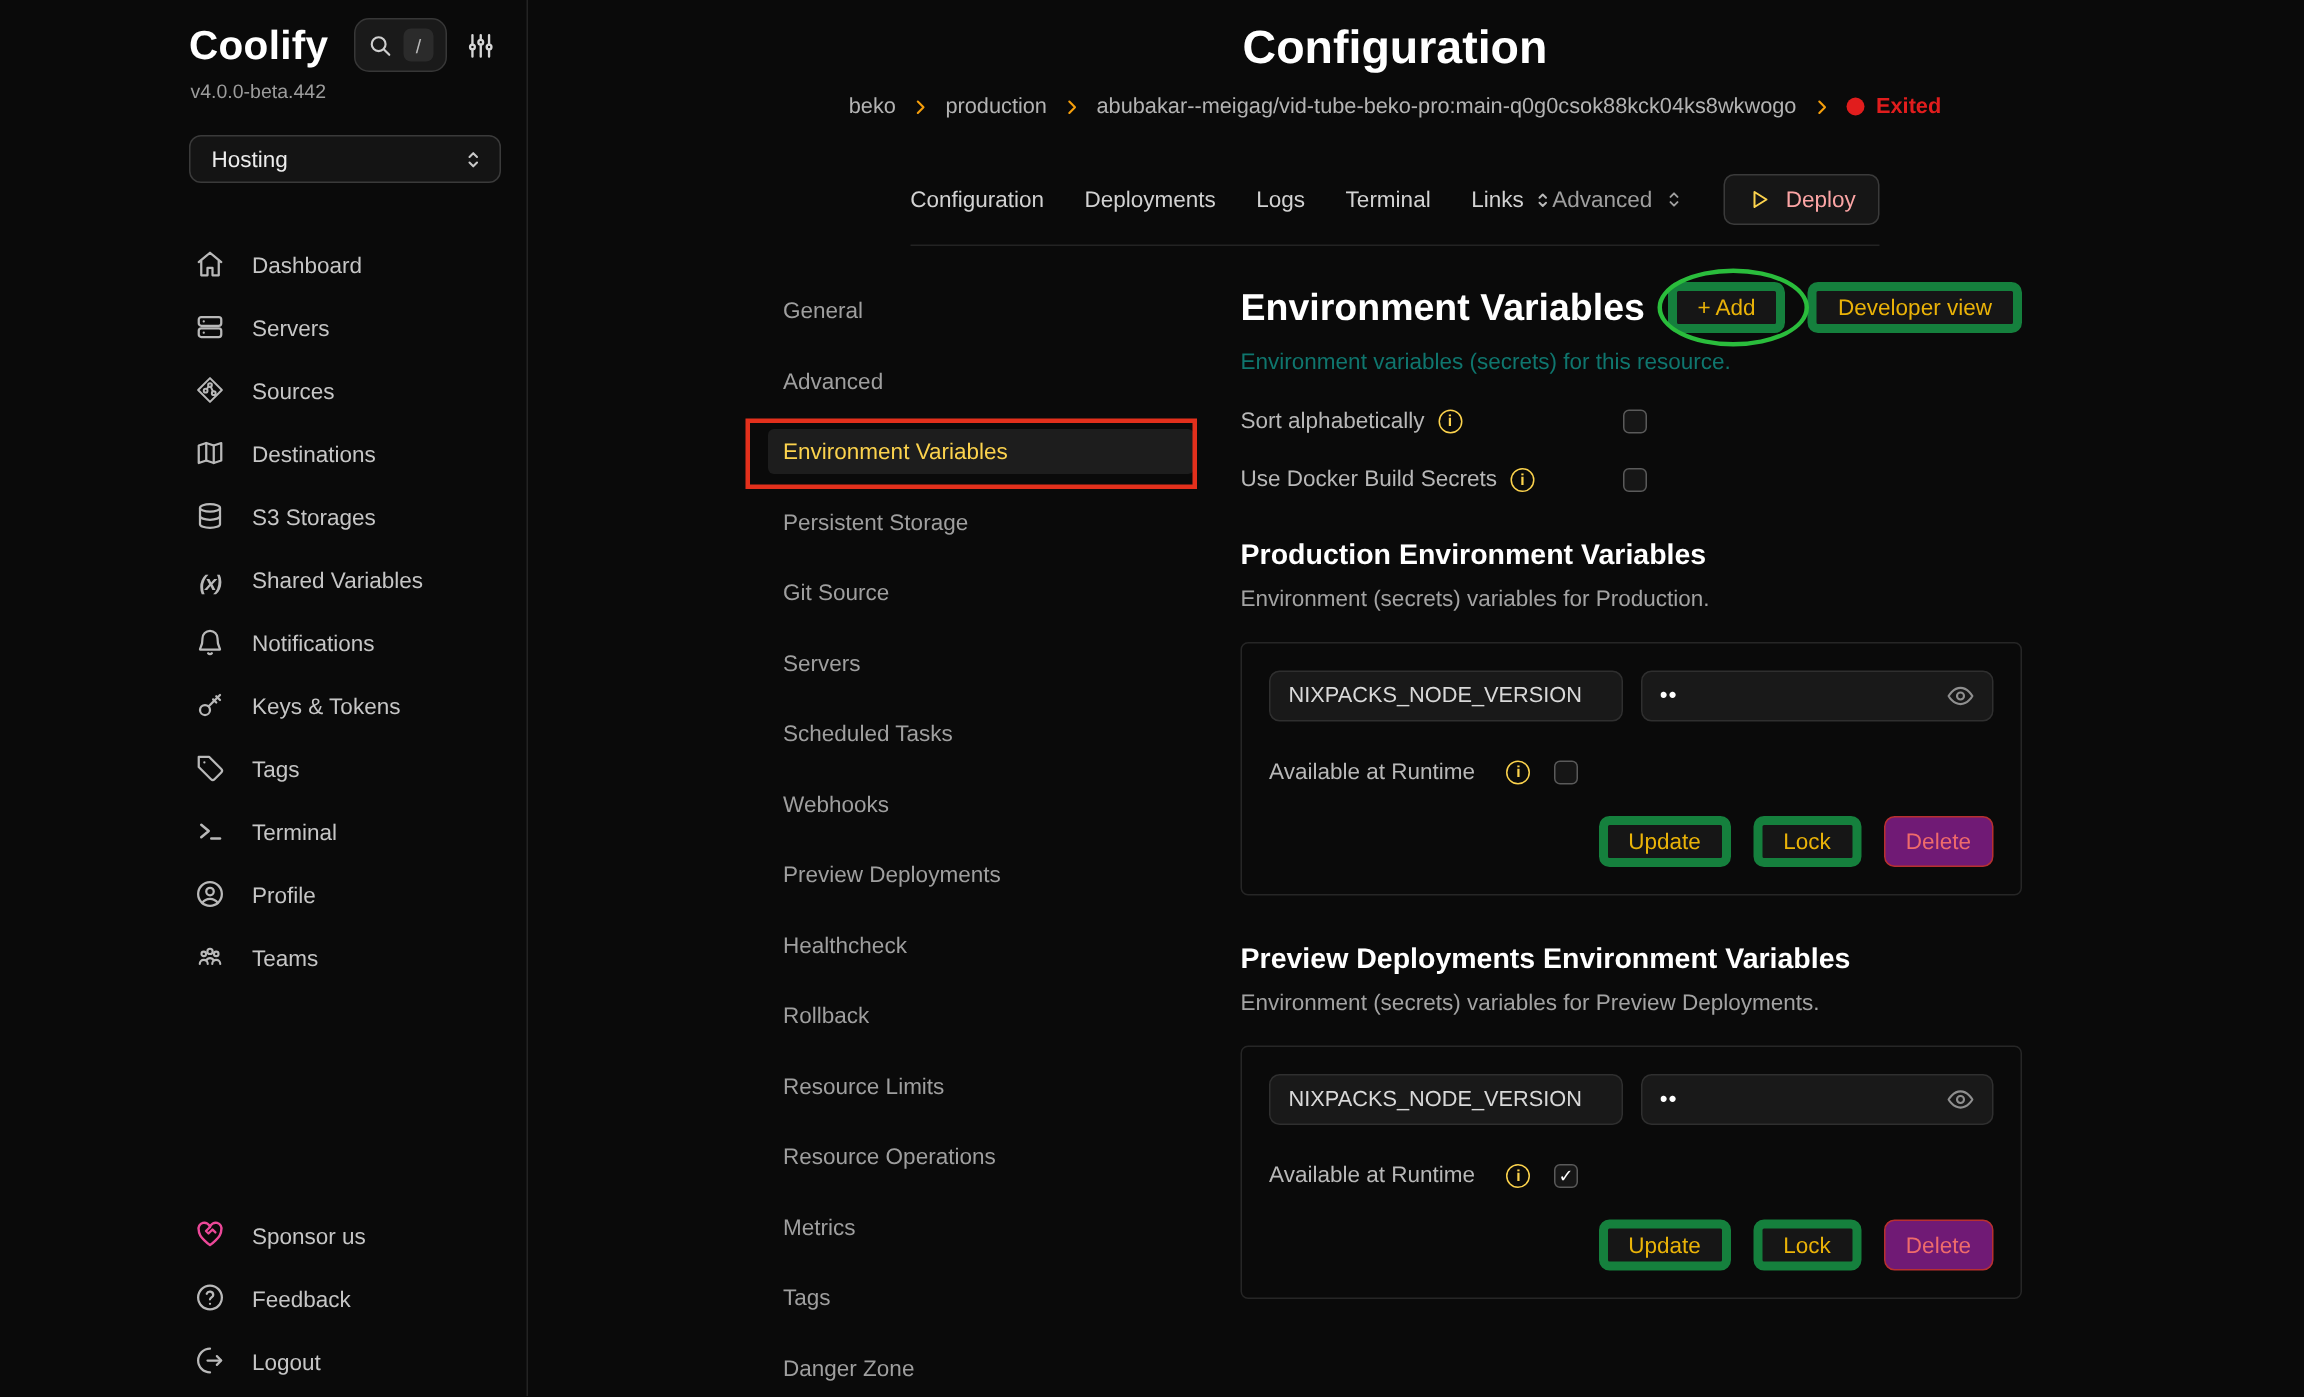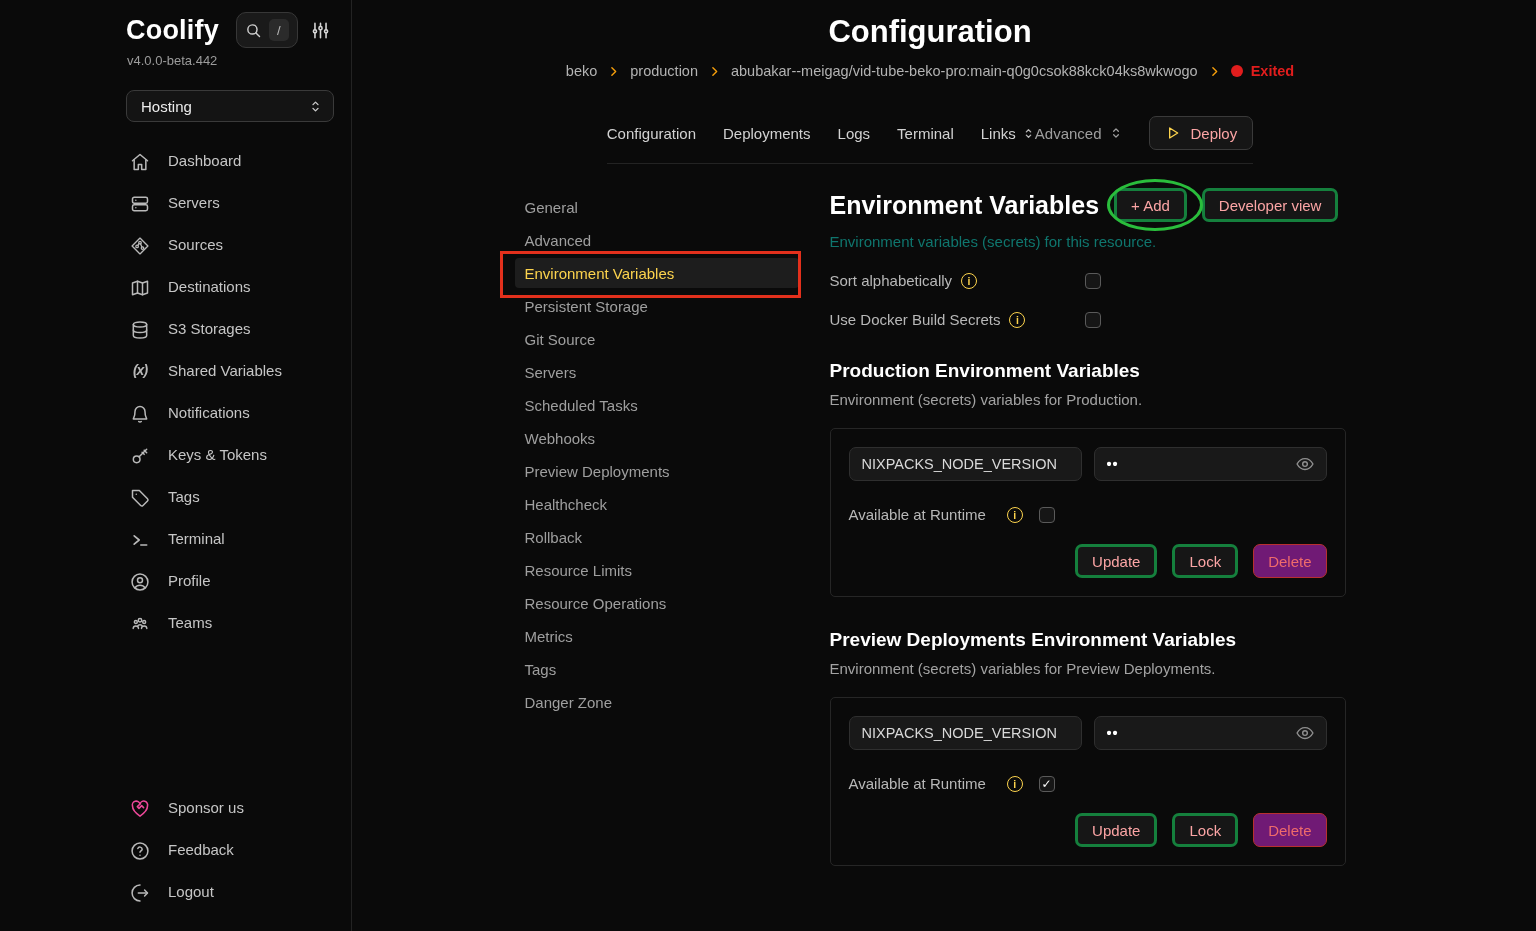--- a/index.html
+++ b/index.html
@@ -14,21 +14,21 @@
   .logo-row { display:flex; align-items:center; margin-top:12px; }
   .logo { font-size:27px; font-weight:700; color:#ffffff; margin-left:16px; letter-spacing:.2px; }
   .search-pill { margin-left:17px; width:62px; height:36px; background:#1a1a1a; border:1px solid #373737; border-radius:10px; display:flex; align-items:center; justify-content:center; gap:7px; cursor:pointer; }
   .search-pill svg { color:#cfcfcf; }
   .slash-key { width:20px; height:22px; background:#2b2b2b; border-radius:5px; color:#b9b9b9; font-size:13px; display:flex; align-items:center; justify-content:center; }
   .sliders-btn { margin-left:13px; color:#d6d6d6; background:none; border:none; padding:0; cursor:pointer; }
   .version { margin-left:17px; margin-top:5px; color:#9c9c9c; font-size:13px; }
   .team-select { margin-left:16px; margin-top:22px; height:32px; width:208px; background:#141414; border:1px solid #3a3a3a; border-radius:8px; display:flex; align-items:center; justify-content:space-between; padding:0 10px 0 14px; font-size:15px; color:#ececec; cursor:pointer; }
   .team-select svg { color:#c9c9c9; }
   .menu { margin-top:30px; display:flex; flex-direction:column; gap:8px; }
-  .menu-item { height:34px; display:flex; align-items:flex-start; gap:18px; padding-left:20px; border-radius:6px; color:#c6c6c6; font-size:15px; cursor:pointer; }
+  .menu-item { height:34px; display:flex; align-items:flex-end; gap:18px; padding-left:20px; border-radius:6px; color:#c6c6c6; font-size:15px; cursor:pointer; }
   .menu-item .ic { color:#b9b9b9; flex:none; width:20px; display:flex; justify-content:center; }
   .menu-item.active { background:#202020; color:#fcd34d; }
   .menu-item.active .ic { color:#fcd34d; }
   .txt-icon { font-weight:700; font-size:14px; font-style:italic; letter-spacing:-1px; }
   .menu-bottom { margin-top:auto; display:flex; flex-direction:column; gap:8px; }
   .sponsor .ic { color:#ec4899; }
 
   
   .main { flex:1; display:flex; flex-direction:column; padding:0 64px 0 36px; min-width:0;align-items:center; }
   .h1 { margin:14px 0 0; font-size:31px; font-weight:700; color:#fff; }
@@ -42,29 +42,29 @@
   .tabs { display:flex; gap:27px; font-size:15px; color:#d2d2d2; align-items:center; }
   .tab { cursor:pointer; }
   .links-tab { display:flex; gap:6px; align-items:center; }
   .links-tab svg { color:#b9b9b9; }
   .tab-right { margin-left:auto; display:flex; align-items:center; gap:26px; }
   .advanced { color:#9f9f9f; display:flex; align-items:center; gap:7px; font-size:15px; cursor:pointer; }
   .deploy-btn { height:34px; padding:0 15px; background:#161616; border:1px solid #3a3a3a; border-radius:7px; display:flex; align-items:center; gap:10px; color:#fca5a5; font-size:15px; cursor:pointer; font-family:inherit; }
   .deploy-btn svg { color:#fcd34d; }
 
   .content { display:flex; flex:1; min-height:0; }
-  .subnav { width:284px; min-width:284px; padding-top:28px; display:flex; flex-direction:column; gap:3px; }
+  .subnav { width:284px; min-width:284px; padding-top:28px; display:flex; flex-direction:column; gap:17px; }
   .subnav-item { height:30px; display:flex; align-items:center; padding-left:10px; font-size:15px; color:#9f9f9f; border-radius:4px; cursor:pointer; position:relative; }
   .subnav-item.active { background:#1d1d1d; color:#fcd34d; }
   .annotation-red { position:absolute; left:-15px; right:-2px; top:-7px; bottom:-10px; border:3px solid #e3301c; pointer-events:none; }
 
   .panel { flex:1; padding:24px 0 0 31px; min-width:0; }
   .h2-row { display:flex; align-items:center; gap:15px; }
   .h2 { font-size:25px; font-weight:700; color:#fff; margin:0; }
-  .btn { height:34px; padding:0 14px; background:#161616; border:3px solid #15803d; border-radius:7px; color:#fca5a5; font-size:15px; display:inline-flex; align-items:center; cursor:pointer; font-family:inherit; white-space:nowrap; }
+  .btn { height:34px; padding:0 14px; background:#161616; border:6px solid #15803d; border-radius:7px; color:#eab308; font-size:15px; display:inline-flex; align-items:center; cursor:pointer; font-family:inherit; white-space:nowrap; }
   .add-wrap { position:relative; }
   .annotation-green { position:absolute; left:-7px; right:-16px; top:-9px; bottom:-9px; border:3px solid #2abd3c; border-radius:50%; pointer-events:none; }
   .panel-sub { margin-top:11px; color:#0f766e; font-size:15px; }
   .toggle-row { margin-top:22px; display:flex; align-items:center; }
   .toggle-label { display:flex; align-items:center; gap:9px; width:255px; color:#b8b8b8; font-size:15px; }
   .info-icon { width:16px; height:16px; min-width:16px; border-radius:50%; border:1.5px solid #fcd34d; color:#fcd34d; font-size:10.5px; display:inline-flex; align-items:center; justify-content:center; font-weight:700; }
   .checkbox { width:16px; height:16px; border:1px solid #5a5a5a; border-radius:4px; background:#161616; display:inline-flex; align-items:center; justify-content:center; cursor:pointer; color:#fff; font-size:12px; }
   .checkbox.checked::after { content:"✓"; font-weight:700; line-height:1; }
 
   .section { margin-top:32px; }

